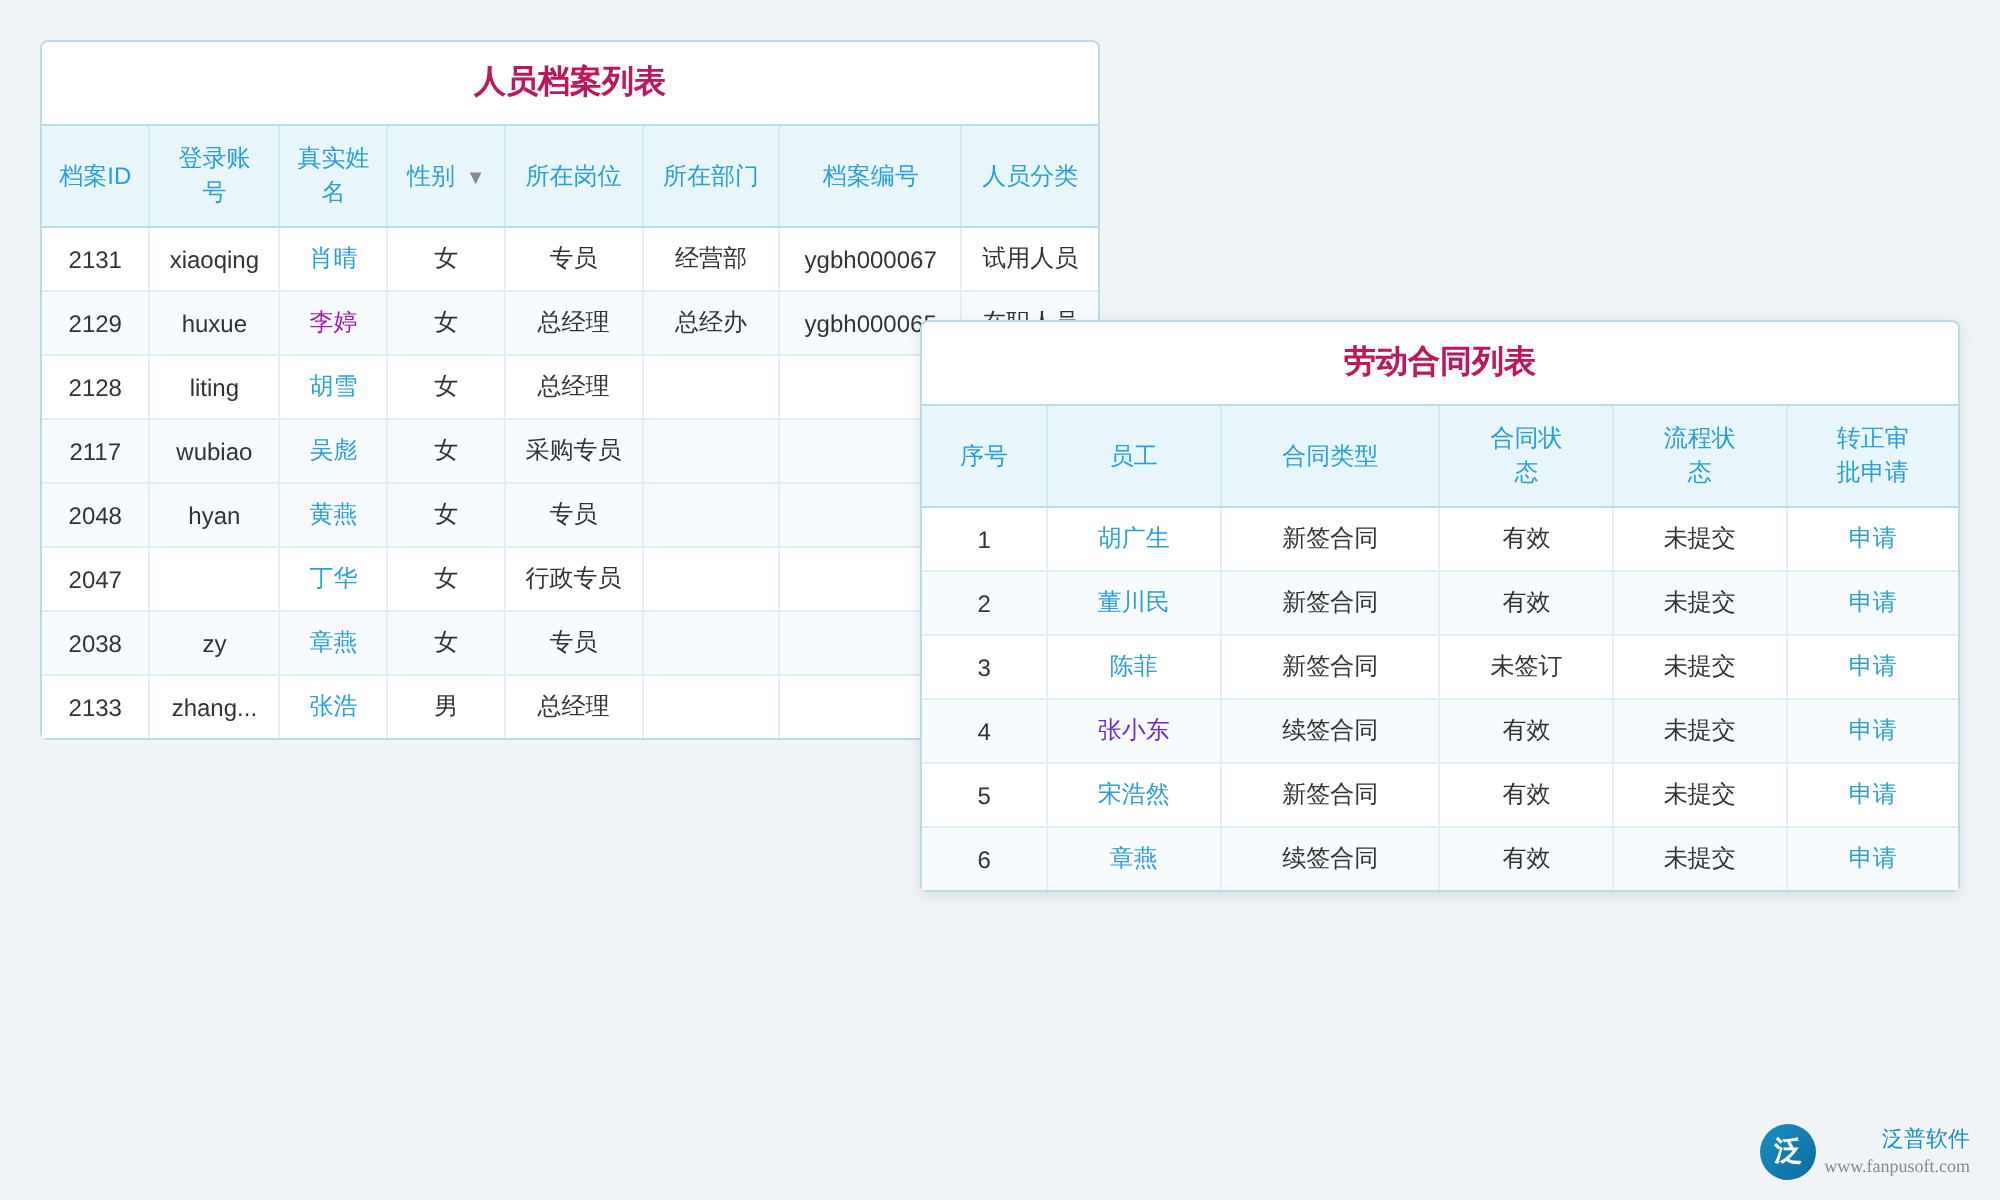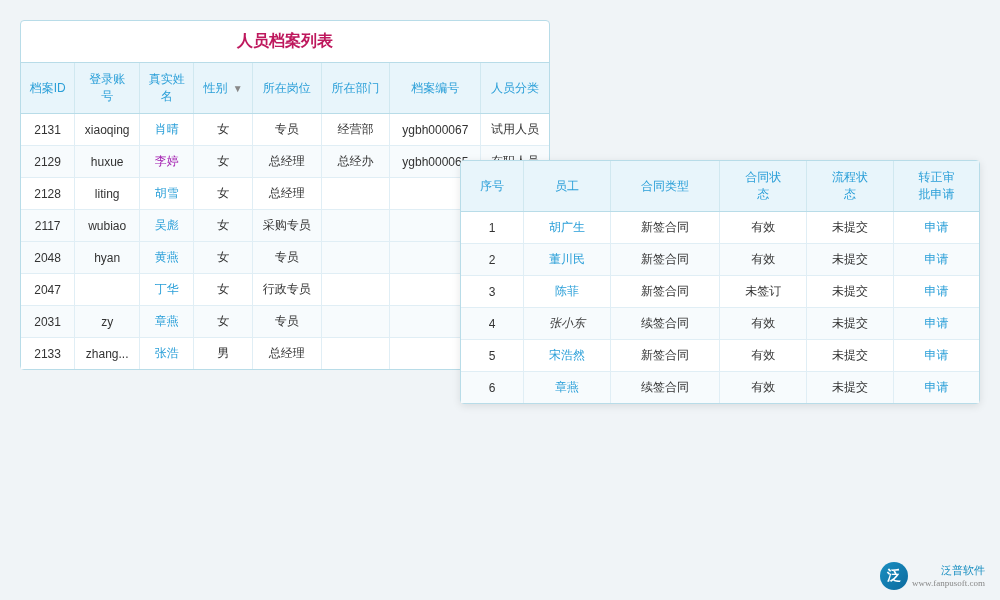--- a/index.html
+++ b/index.html
@@ -195,21 +195,21 @@
             <td>2047</td>
             <td></td>
             <td style="color: rgb(42, 159, 216); cursor: pointer;">丁华</td>
             <td>女</td>
             <td>行政专员</td>
             <td></td>
             <td></td>
             <td></td>
           </tr>
           <tr style="background: rgb(247, 251, 253);">
-            <td>2031</td>
+            <td>2038</td>
             <td>zy</td>
             <td style="color: rgb(42, 159, 216); cursor: pointer;">章燕</td>
             <td>女</td>
             <td>专员</td>
             <td></td>
             <td></td>
             <td></td>
           </tr>
           <tr style="background: rgb(255, 255, 255);">
             <td>2133</td>
@@ -219,20 +219,21 @@
             <td>总经理</td>
             <td></td>
             <td></td>
             <td></td>
           </tr>
         </tbody>
     </table>
   </div>
 
   <div class="contract-table-container">
+    <div class="table-title">劳动合同列表</div>
     <table>
       <thead>
         <tr>
           <th>序号</th>
           <th>员工</th>
           <th>合同类型</th>
           <th>合同状<br>态</th>
           <th>流程状<br>态</th>
           <th>转正审<br>批申请</th>
         </tr>
@@ -257,21 +258,21 @@
           <tr style="background: rgb(255, 255, 255);">
             <td>3</td>
             <td style="color: rgb(42, 159, 216); cursor: pointer;">陈菲</td>
             <td>新签合同</td>
             <td>未签订</td>
             <td>未提交</td>
             <td style="color: rgb(42, 159, 216); cursor: pointer;">申请</td>
           </tr>
           <tr style="background: rgb(247, 251, 253);">
             <td>4</td>
-            <td style="color: #404040; cursor: pointer; font-style: italic;">张小东</td>
+            <td style="color: #6d28d9; cursor: pointer;">张小东</td>
             <td>续签合同</td>
             <td>有效</td>
             <td>未提交</td>
             <td style="color: rgb(42, 159, 216); cursor: pointer;">申请</td>
           </tr>
           <tr style="background: rgb(255, 255, 255);">
             <td>5</td>
             <td style="color: rgb(42, 159, 216); cursor: pointer;">宋浩然</td>
             <td>新签合同</td>
             <td>有效</td>

